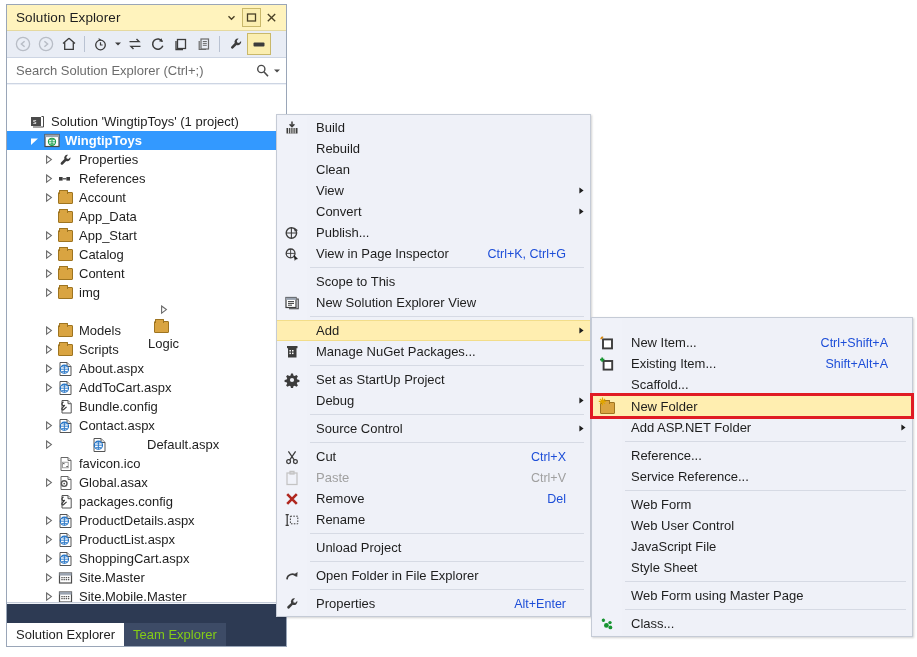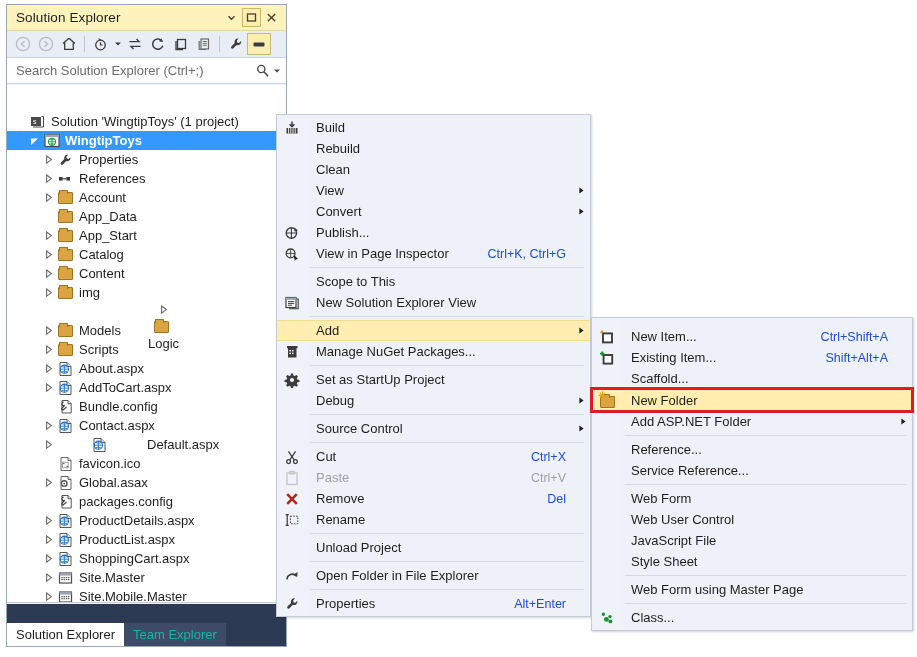--- a/index.html
+++ b/index.html
@@ -67,21 +67,21 @@
   #se-tabs {
     position:absolute; left:0; right:0; bottom:0; height: 42px;
     background:#2d3a53; display:flex; align-items:flex-end;
     padding-top: 12px;
   }
   .se-tab {
     height: 23px; padding: 0 9px; font-size:13px;
     display:flex; align-items:center;
   }
   .se-tab.active { background:#ffffff; color:#1e1e1e; }
-  .se-tab.inactive { background:#3d4b66; color:#14b8a6; }
+  .se-tab.inactive { background:#3d4b66; color:#84cc16; }
 
   
   #ctx-menu {
     position:absolute; left: 276px; top: 114px; width: 315px;
     background:#eff1f8; border:1px solid #c5cbd6;
     box-shadow: 1px 1px 2px rgba(0,0,0,.18);
     padding: 2px 0 2px 0;
   }
   #ctx-gutter {
     position:absolute; left:1px; top:1px; bottom:1px; width:29px;
@@ -98,21 +98,21 @@
   .mshort { color:#1d4ed8; padding-right:10px; font-size:12.5px;}
   .mshort.dim { color:#a0a0a0; }
   .marrow { width:14px; display:flex; align-items:center; justify-content:center; padding-right:4px;}
   .msep { height:1px; background:#d6dae4; margin: 3px 6px 3px 33px; }
 
   
   #sub-menu {
     position:absolute; left:591px; top:317px; width: 322px;
     background:#eff1f8; border:1px solid #c5cbd6;
     box-shadow: 1px 1px 2px rgba(0,0,0,.18);
-    padding: 8px 0 2px 0;
+    padding: 14px 0 2px 0;
   }
   #sub-gutter {
     position:absolute; left:1px; top:1px; bottom:1px; width:29px;
     background:#f0f2f9;
   }
   .srow {
     position:relative; height:21px; display:flex; align-items:center;
     font-size:13px; color:#1e1e1e; cursor:default;
   }
   .srow.redbox {

